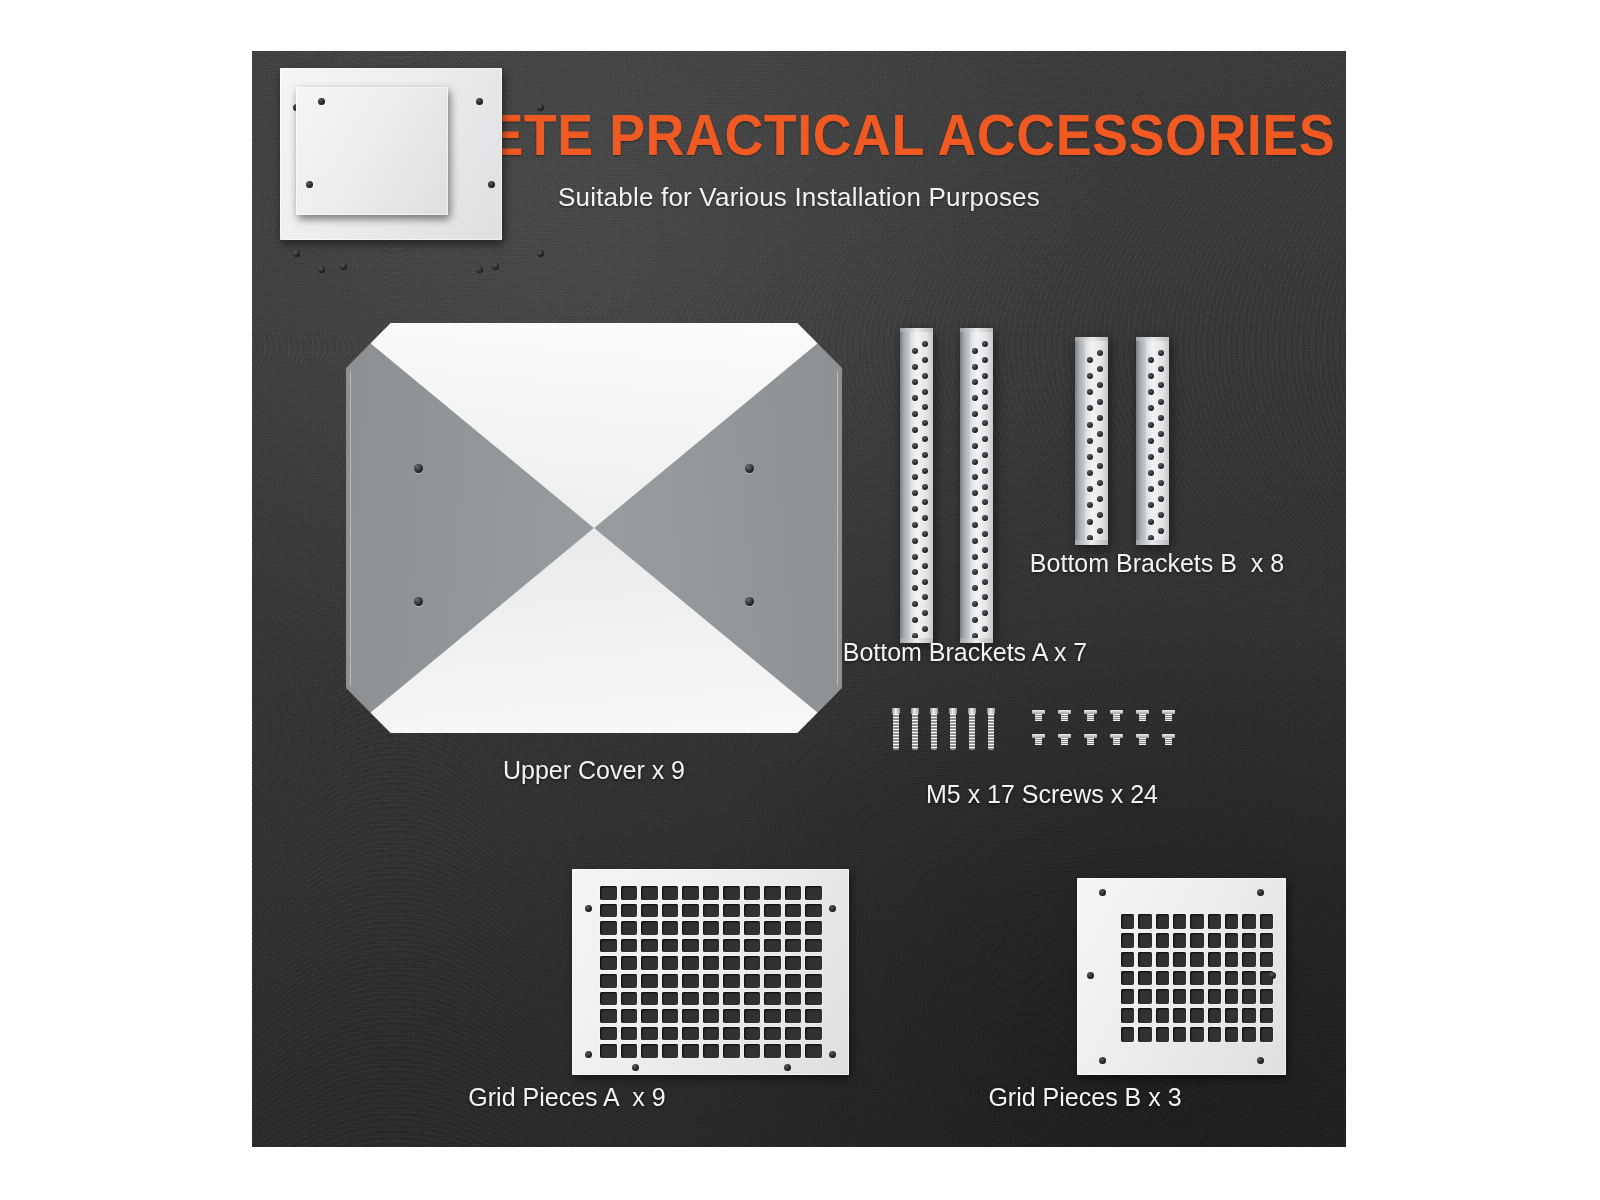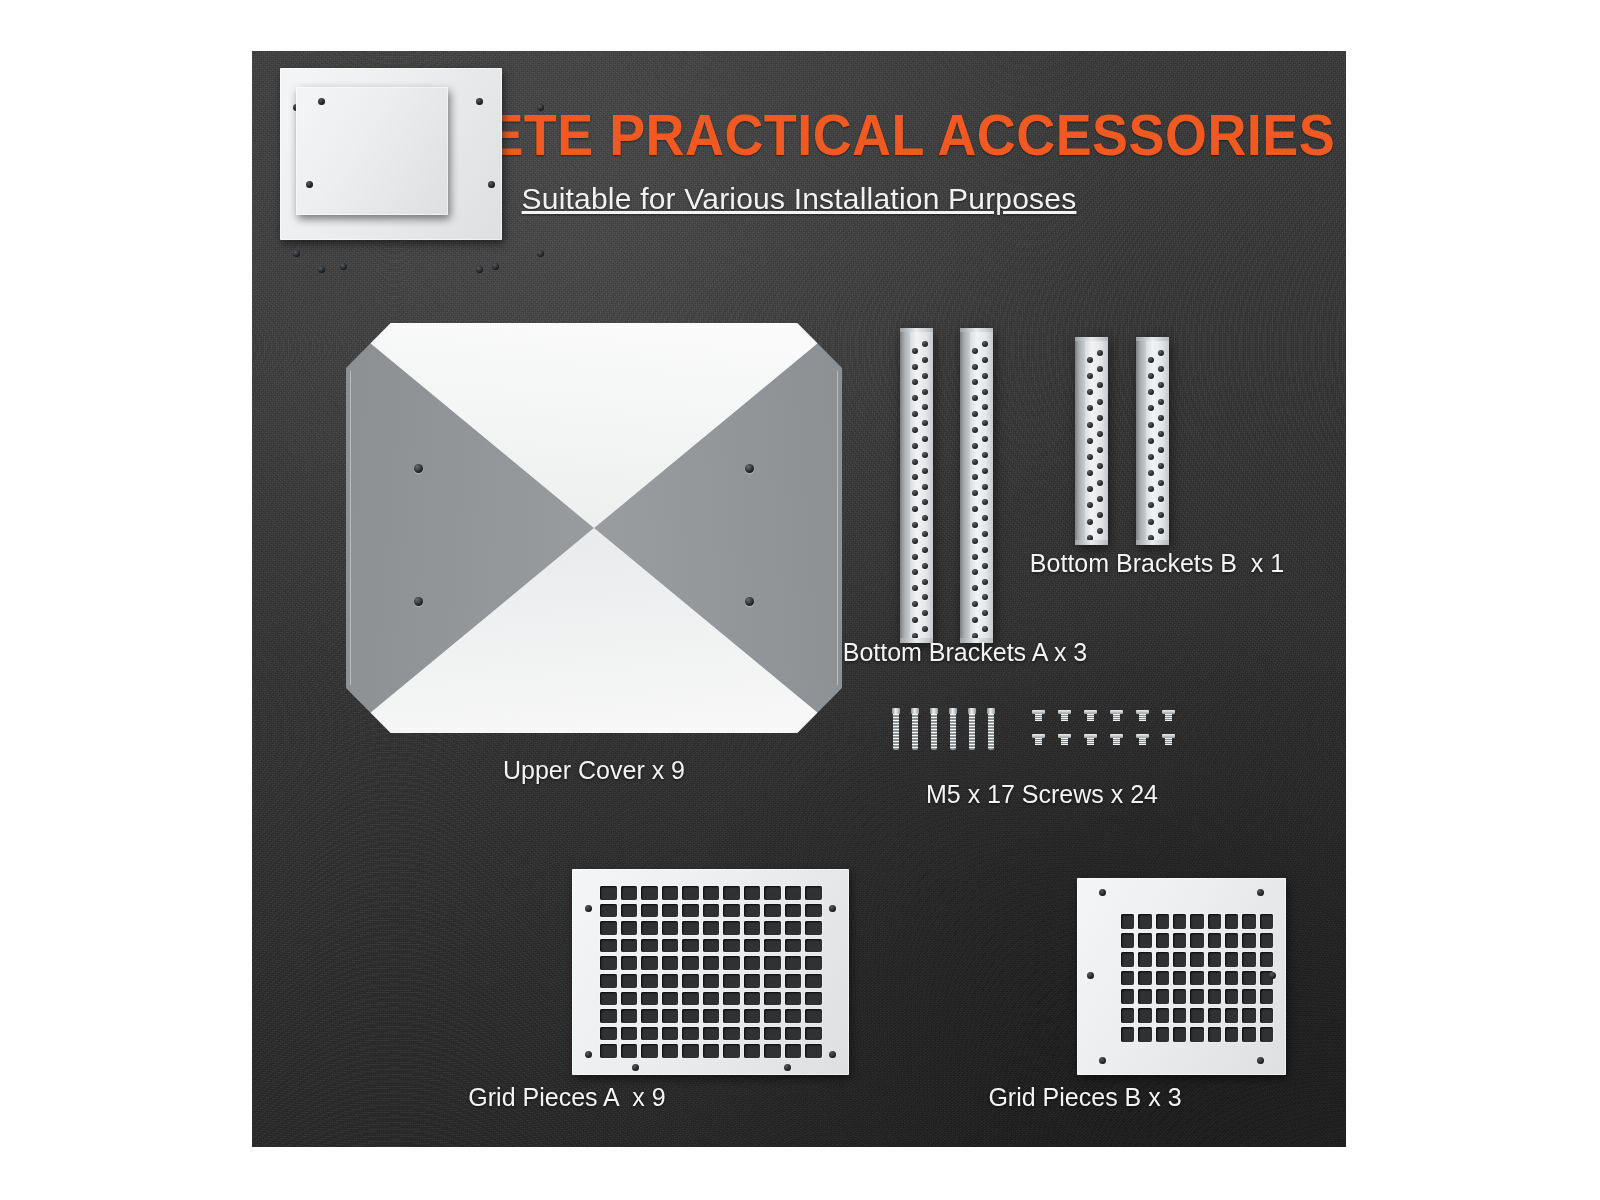--- a/index.html
+++ b/index.html
@@ -71,26 +71,25 @@
     transform: scaleX(0.93);
     white-space: nowrap;
     text-shadow: 0 1px 2px rgba(0,0,0,.45);
   }
   #subtitle {
     position:absolute;
     left:0; right:0;
     top: 131px;
     text-align:center;
     color:#f2f2f2;
-    font-size: 30px;
+    font-size: 26px;
     font-weight: 400;
     letter-spacing: .2px;
     white-space: nowrap;
     text-shadow: 0 1px 2px rgba(0,0,0,.5);
-    text-decoration: underline;
   }
 
   
   .caption {
     position:absolute;
     color:#f4f4f4;
     font-size:25px;
     font-weight:400;
     white-space:pre;
     text-shadow: 0 1px 3px rgba(0,0,0,.65);
@@ -348,21 +347,21 @@
               <div class="bhole" style="left: 12px; top: 262.3px;"></div>
               <div class="bhole" style="left: 2px; top: 284.8px;"></div>
               <div class="bhole" style="left: 12px; top: 278.2px;"></div>
               <div class="bhole" style="left: 2px; top: 300.6px;"></div>
               <div class="bhole" style="left: 12px; top: 294px;"></div>
             </div>
         </div>
         <div class="cap-bottom"></div>
       </div>
 
-      <div class="caption" style="left:568px; top:587px; width:290px;">Bottom Brackets A x 3</div>
+      <div class="caption" style="left:568px; top:587px; width:290px;">Bottom Brackets A x 7</div>
 
       <div class="bracket" id="bracket-b1" style="left:823px; top:290px; width:33px; height:200px;">
         <div class="cap-top"></div>
         <div class="flange"></div>
         <div class="face">
           <div class="holes">
               <div class="bhole" style="left: 2px; top: 15.8px;"></div>
               <div class="bhole" style="left: 12px; top: 9px;"></div>
               <div class="bhole" style="left: 2px; top: 32px;"></div>
               <div class="bhole" style="left: 12px; top: 25.2px;"></div>
@@ -418,21 +417,21 @@
               <div class="bhole" style="left: 12px; top: 154.6px;"></div>
               <div class="bhole" style="left: 2px; top: 177.6px;"></div>
               <div class="bhole" style="left: 12px; top: 170.8px;"></div>
               <div class="bhole" style="left: 2px; top: 193.8px;"></div>
               <div class="bhole" style="left: 12px; top: 187px;"></div>
             </div>
         </div>
         <div class="cap-bottom"></div>
       </div>
 
-      <div class="caption" style="left:740px; top:498px; width:330px;">Bottom Brackets B  x 1</div>
+      <div class="caption" style="left:740px; top:498px; width:330px;">Bottom Brackets B  x 8</div>
 
       <div id="screws-group" style="position:absolute; left:640px; top:657px; width:300px; height:70px;">
         <div id="long-screws" style="position:absolute; left:0; top:0; width:110px; height:52px;">
             <div class="screw-long" style="left: 0px; top: 0px;">
               <div class="head" style=""></div>
               <div class="shank" style=""></div>
             </div>
             <div class="screw-long" style="left: 19px; top: 0px;">
               <div class="head" style=""></div>
               <div class="shank" style=""></div>

